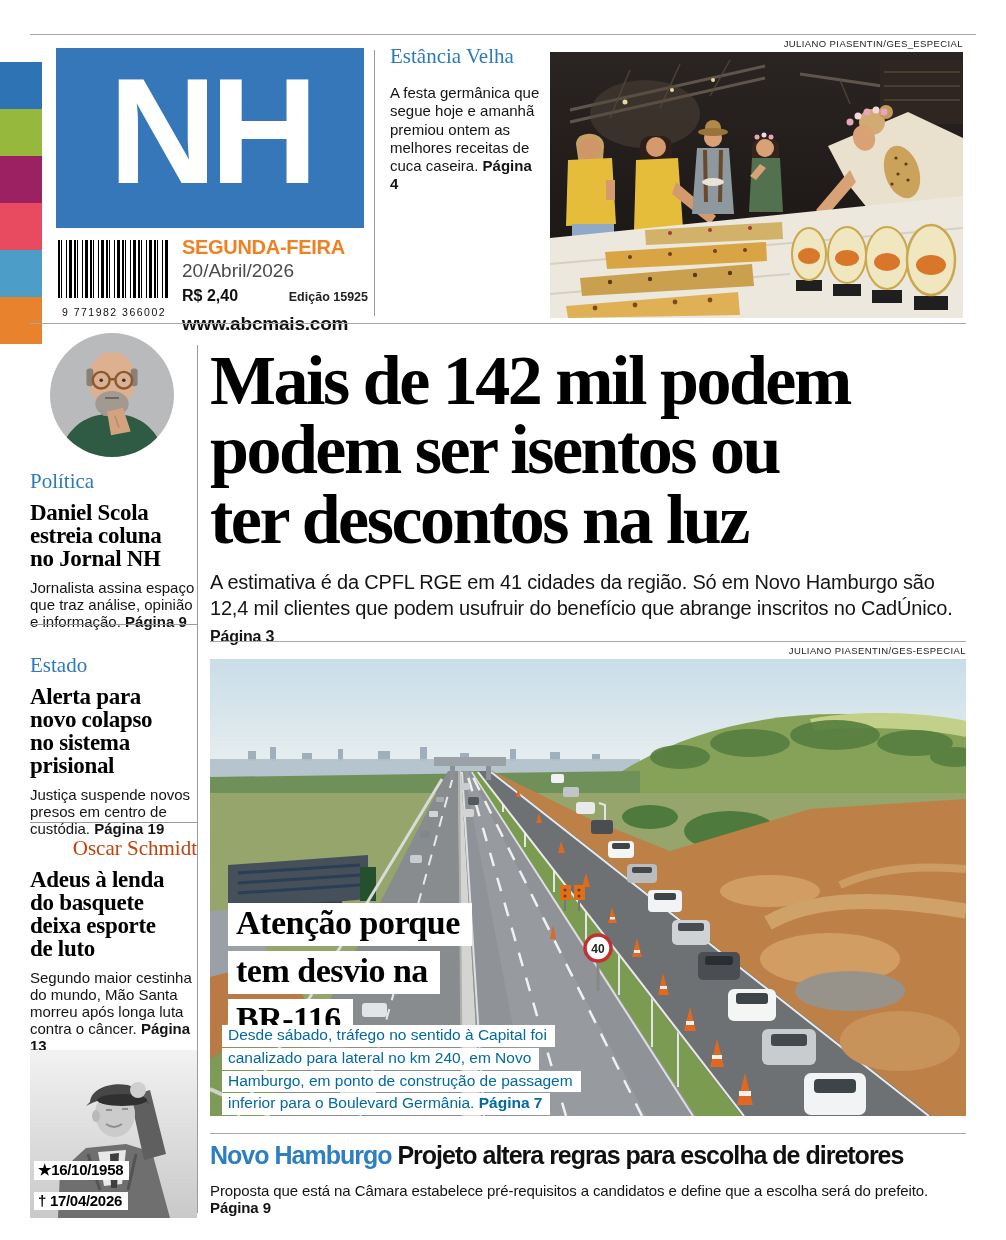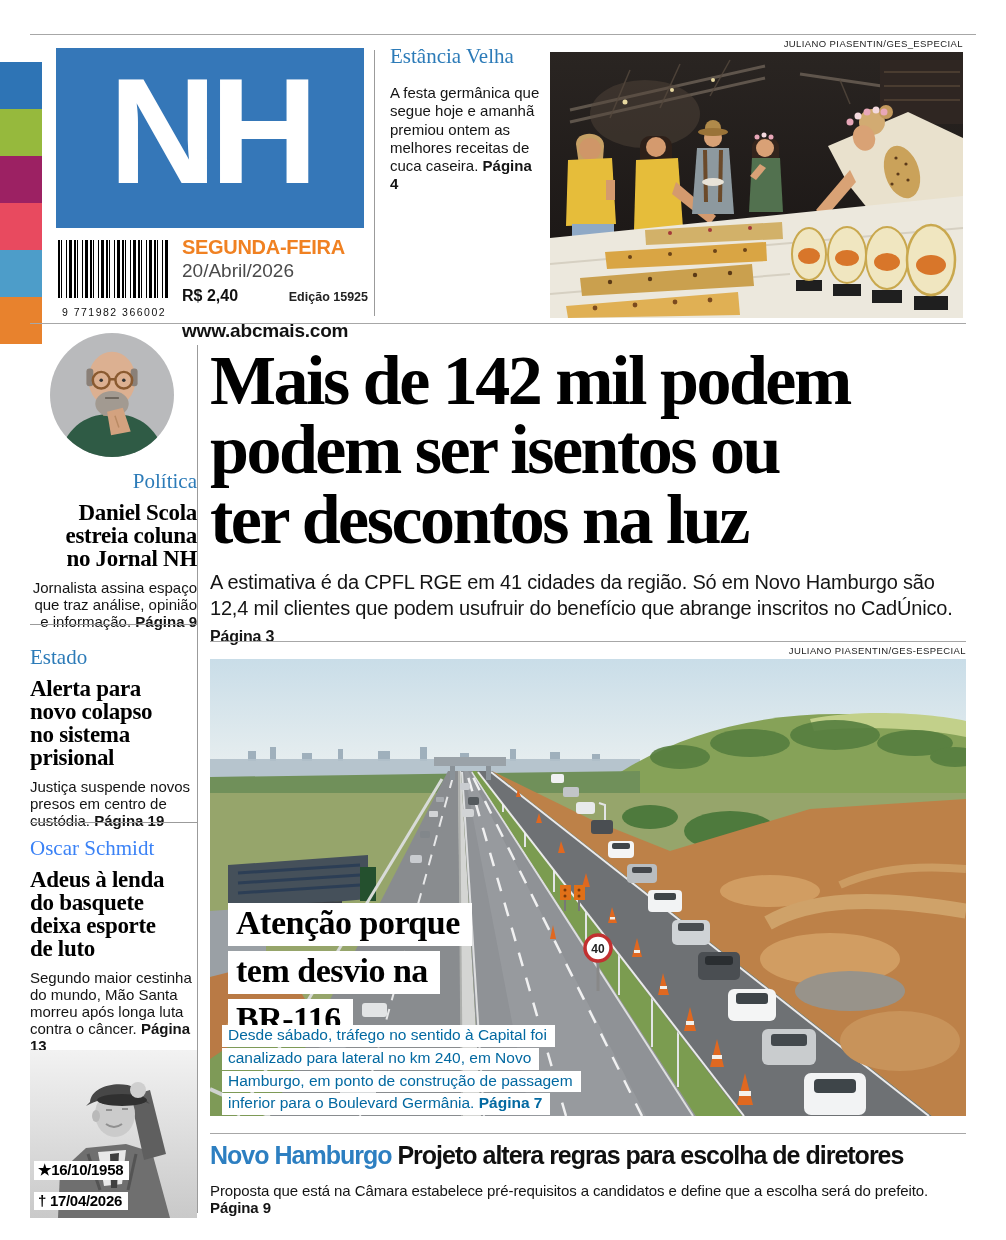--- a/index.html
+++ b/index.html
@@ -18,25 +18,25 @@
   #barcode{position:absolute;left:58px;top:240px;width:112px;}
   #barcode .bars{height:58px;background:repeating-linear-gradient(90deg,#000 0 2px,#fff 2px 3px,
       #000 3px 4px,#fff 4px 8px,#000 8px 9px,#fff 9px 11px,#000 11px 14px,#fff 14px 16px);}
   #barcode .bc-num{font-size:10.5px;letter-spacing:1.5px;text-align:center;margin-top:8px;}
   #mast-info{position:absolute;left:182px;top:236px;width:186px;}
   .day{color:#F08122;font-weight:bold;font-size:20px;letter-spacing:-0.3px;}
   .date{color:#4a4a4a;font-size:19px;margin-top:1px;}
   .price-row{display:flex;justify-content:space-between;align-items:baseline;margin-top:5px;}
   .price{font-weight:bold;font-size:16px;}
   .edition{font-size:12.5px;font-weight:bold;color:#222;}
-  .site{font-weight:bold;font-size:19px;margin-top:15px;letter-spacing:-0.2px;}
+  .site{font-weight:bold;font-size:19px;margin-top:8px;letter-spacing:-0.2px;}
 
   
   .kicker{font-family:"Liberation Serif",serif;font-size:21px;}
-  .k-blue{color:#2C7BB8;} .k-orange{color:#3b82f6;}
+  .k-blue{color:#2C7BB8;} .k-orange{color:#c2410c;text-align:right;}
 
   
   #ev{position:absolute;left:390px;top:44px;width:154px;}
   #ev .hl{font-family:"Liberation Serif",serif;font-weight:bold;font-size:26px;line-height:1.06;
           letter-spacing:-0.5px;margin-top:16px;color:#000;}
   #ev .body{font-size:15px;line-height:1.22;margin-top:15px;color:#141414;}
   .page-ref{font-weight:bold;}
 
   
   .credit{font-size:9.5px;color:#222;letter-spacing:0.4px;text-align:right;}
@@ -246,21 +246,21 @@
     <rect x="364" y="244" width="34" height="14" fill="#1f1f1f"></rect>
         <ellipse cx="381" cy="208" rx="24" ry="35" fill="#f0e6c0" stroke="#c9a84e" stroke-width="2.5"></ellipse>
         <ellipse cx="381" cy="213" rx="15" ry="10" fill="#d8762a"></ellipse>
   </g>
 </svg>
 </div>
 
 <div class="hair" style="left:30px;width:936px;top:323px;"></div>
 
 <div id="sidebar">
-  <div class="sec" style="top:0;text-align:right;">
+  <div class="sec" style="top:0;">
     <div class="avatar">
       <svg width="124" height="124" viewBox="0 0 126 126">
         <rect width="126" height="126" fill="#b9babc"></rect>
         <path d="M8,126 C18,92 40,82 63,82 C86,82 108,92 118,126 Z" fill="#2f5b45"></path>
         <rect x="54" y="66" width="18" height="18" fill="#d3a27f"></rect>
         <ellipse cx="63" cy="47" rx="24" ry="28" fill="#dcb091"></ellipse>
         <rect x="37" y="36" width="7" height="18" rx="3" fill="#8a8078"></rect>
         <rect x="82" y="36" width="7" height="18" rx="3" fill="#8a8078"></rect>
         <circle cx="52" cy="48" r="8.5" fill="none" stroke="#8a5a30" stroke-width="2.5"></circle>
         <circle cx="75" cy="48" r="8.5" fill="none" stroke="#8a5a30" stroke-width="2.5"></circle>
@@ -280,21 +280,21 @@
       <div>no Jornal NH</div>
     </div>
     <div class="sb-body">
       <span>Jornalista assina espaço que traz análise, opinião e informação.</span>
       <span class="page-ref">Página 9</span>
     </div>
   </div>
 
   <div class="sb-hr" style="top:291px;"></div>
 
-  <div class="sec" style="top:312px;">
+  <div class="sec" style="top:320px;">
     <div class="kicker k-blue">Estado</div>
     <div class="sb-h">
       <div>Alerta para</div>
       <div>novo colapso</div>
       <div>no sistema</div>
       <div>prisional</div>
     </div>
     <div class="sb-body">
       <span>Justiça suspende novos presos em centro de custódia.</span>
       <span class="page-ref">Página 19</span>

